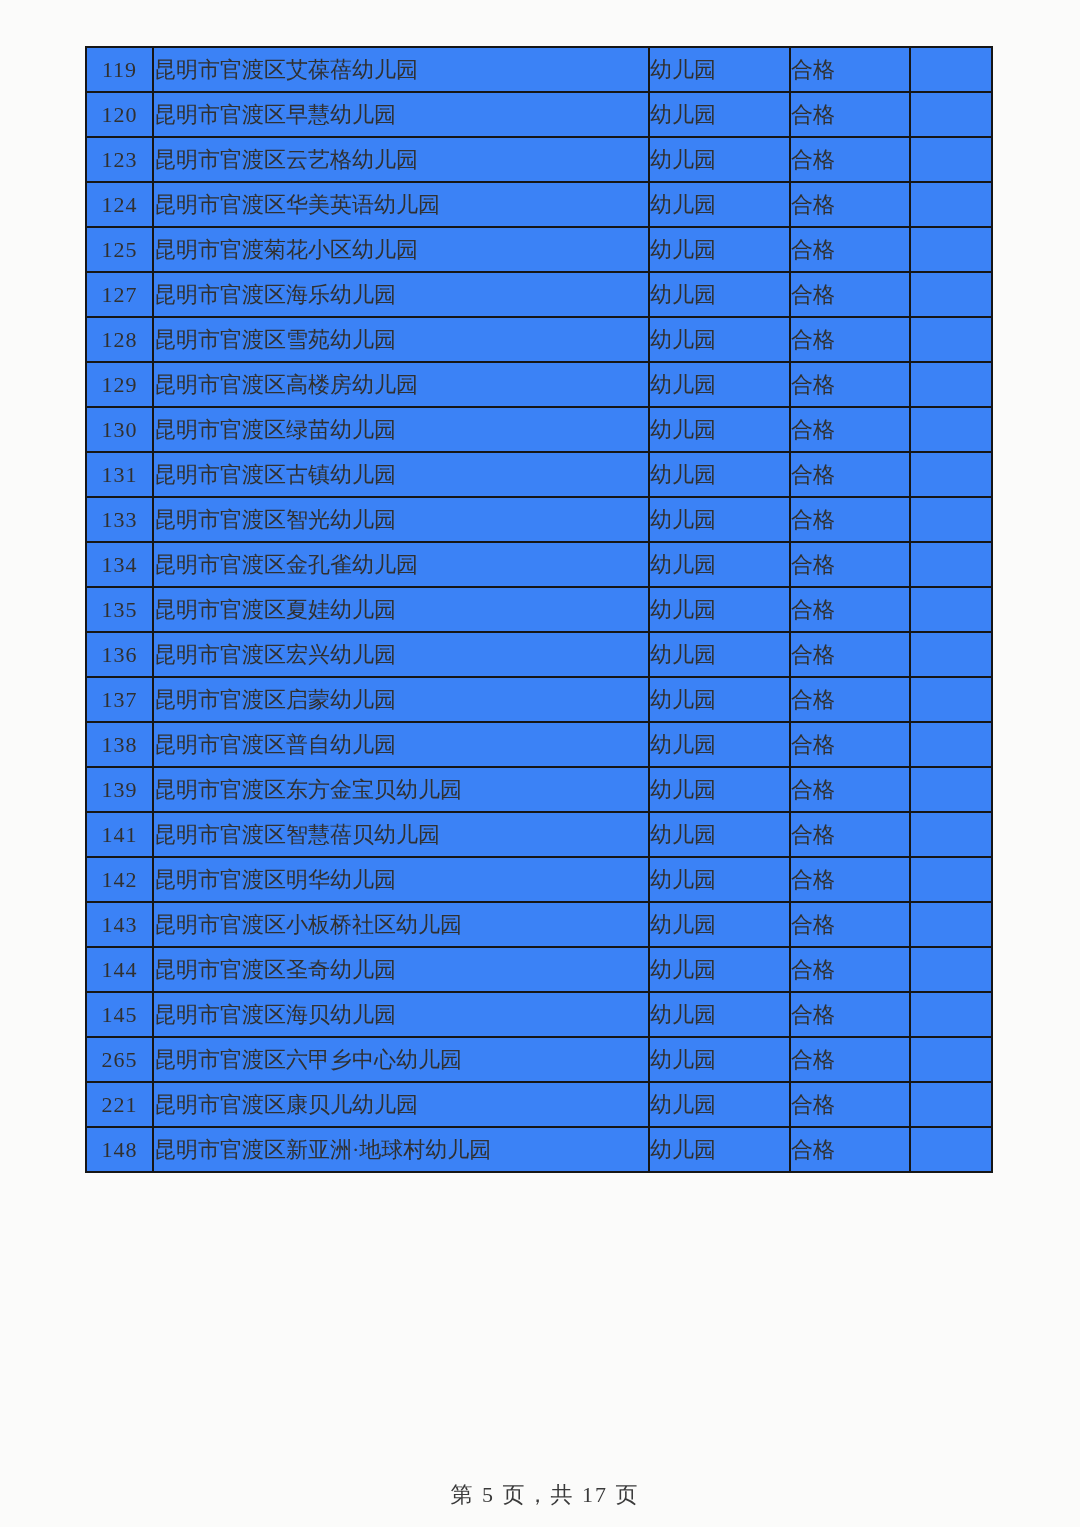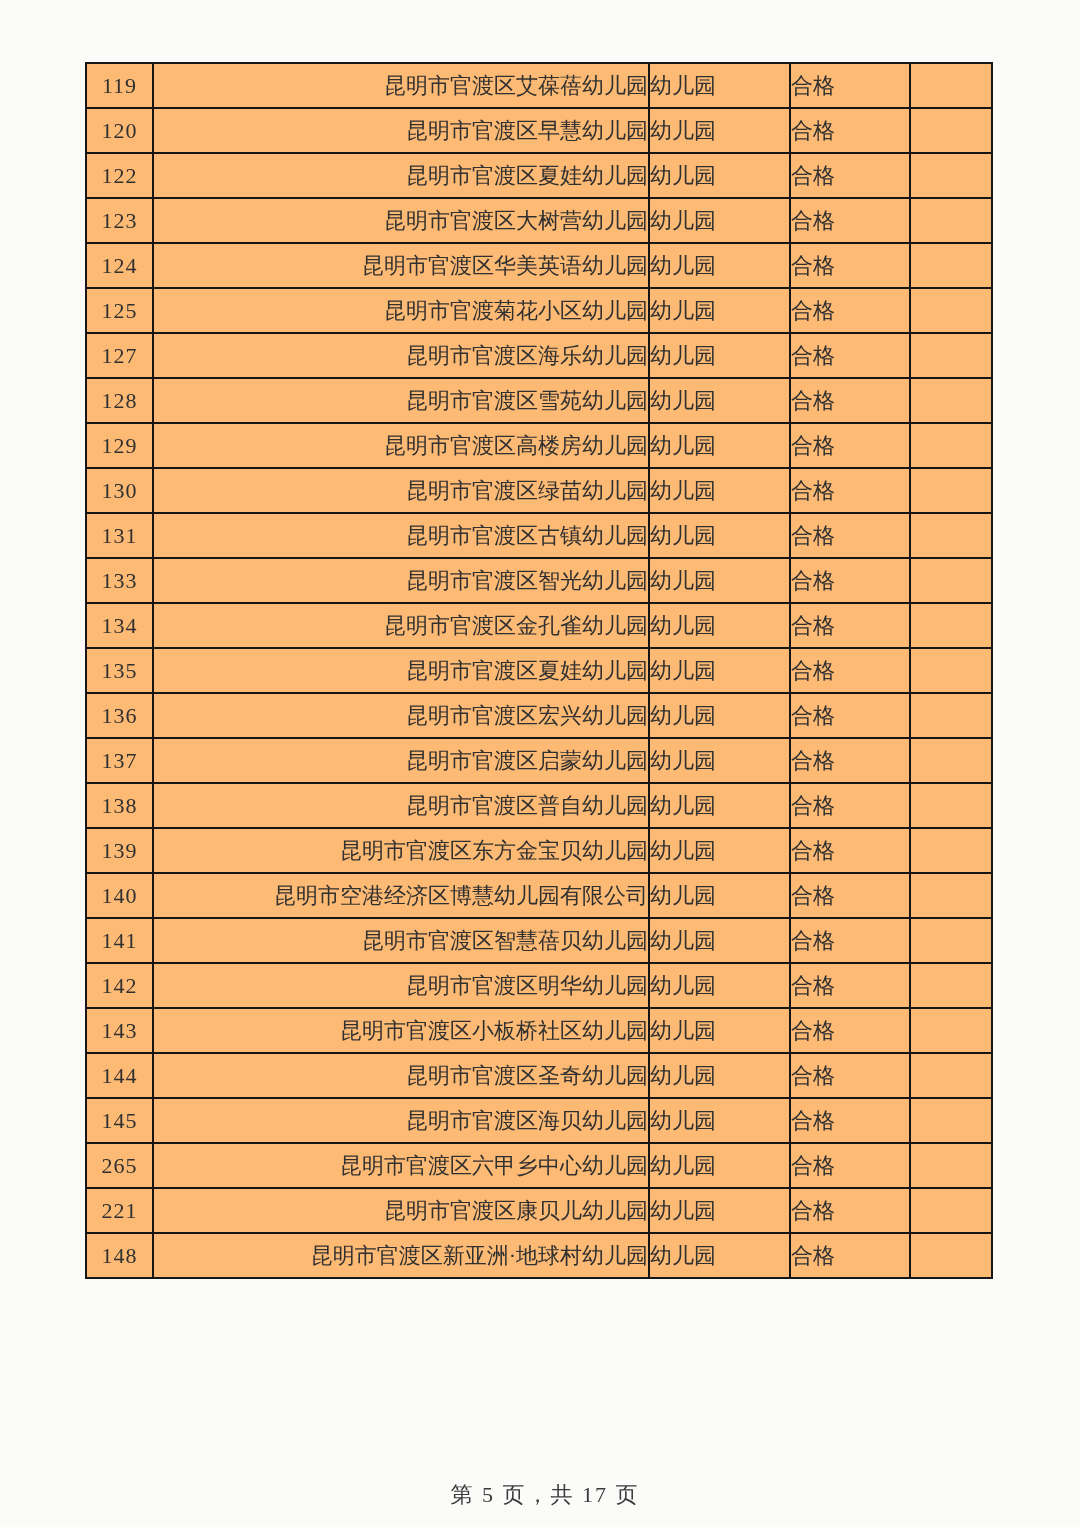--- a/index.html
+++ b/index.html
@@ -19,44 +19,43 @@
     position: absolute;
     left: 0;
     top: 0;
     width: 1080px;
     height: 1527px;
     background: #fbfbfa;
   }
   table.list-table {
     position: absolute;
     left: 85px;
-    top: 62px;
+    top: 46px;
     width: 906px;
     border-collapse: collapse;
     table-layout: fixed;
-    background: #fdba74;
+    background: #3b82f6;
   }
   table.list-table td {
     border: 2px solid #161616;
     height: 43px; 
     font-size: 22px;
     color: #303030;
     vertical-align: middle;
     white-space: nowrap;
     overflow: hidden;
     padding: 0;
   }
   td.col-no {
     text-align: center;
     letter-spacing: 1px;
   }
   td.col-name {
-    text-align: right;
+    text-align: left;
     padding-left: 9px;
-    border-radius: 19px;
   }
   td.col-type, td.col-result {
     text-align: left;
   }
   td.col-note {
     text-align: center;
   }
   .footer {
     position: absolute;
     left: 0;
@@ -92,31 +91,24 @@
 
   <tr>
     <td class="col-no">120</td>
     <td class="col-name">昆明市官渡区早慧幼儿园</td>
     <td class="col-type">幼儿园</td>
     <td class="col-result">合格</td>
     <td class="col-note"></td>
   </tr>
 
 
-  <tr>
-    <td class="col-no">122</td>
-    <td class="col-name">昆明市官渡区夏娃幼儿园</td>
-    <td class="col-type">幼儿园</td>
-    <td class="col-result">合格</td>
-    <td class="col-note"></td>
-  </tr>
 
   <tr>
     <td class="col-no">123</td>
-    <td class="col-name">昆明市官渡区大树营幼儿园</td>
+    <td class="col-name">昆明市官渡区云艺格幼儿园</td>
     <td class="col-type">幼儿园</td>
     <td class="col-result">合格</td>
     <td class="col-note"></td>
   </tr>
 
   <tr>
     <td class="col-no">124</td>
     <td class="col-name">昆明市官渡区华美英语幼儿园</td>
     <td class="col-type">幼儿园</td>
     <td class="col-result">合格</td>
@@ -222,27 +214,20 @@
   </tr>
 
   <tr>
     <td class="col-no">139</td>
     <td class="col-name">昆明市官渡区东方金宝贝幼儿园</td>
     <td class="col-type">幼儿园</td>
     <td class="col-result">合格</td>
     <td class="col-note"></td>
   </tr>
 
-  <tr>
-    <td class="col-no">140</td>
-    <td class="col-name">昆明市空港经济区博慧幼儿园有限公司</td>
-    <td class="col-type">幼儿园</td>
-    <td class="col-result">合格</td>
-    <td class="col-note"></td>
-  </tr>
 
   <tr>
     <td class="col-no">141</td>
     <td class="col-name">昆明市官渡区智慧蓓贝幼儿园</td>
     <td class="col-type">幼儿园</td>
     <td class="col-result">合格</td>
     <td class="col-note"></td>
   </tr>
 
   <tr>

